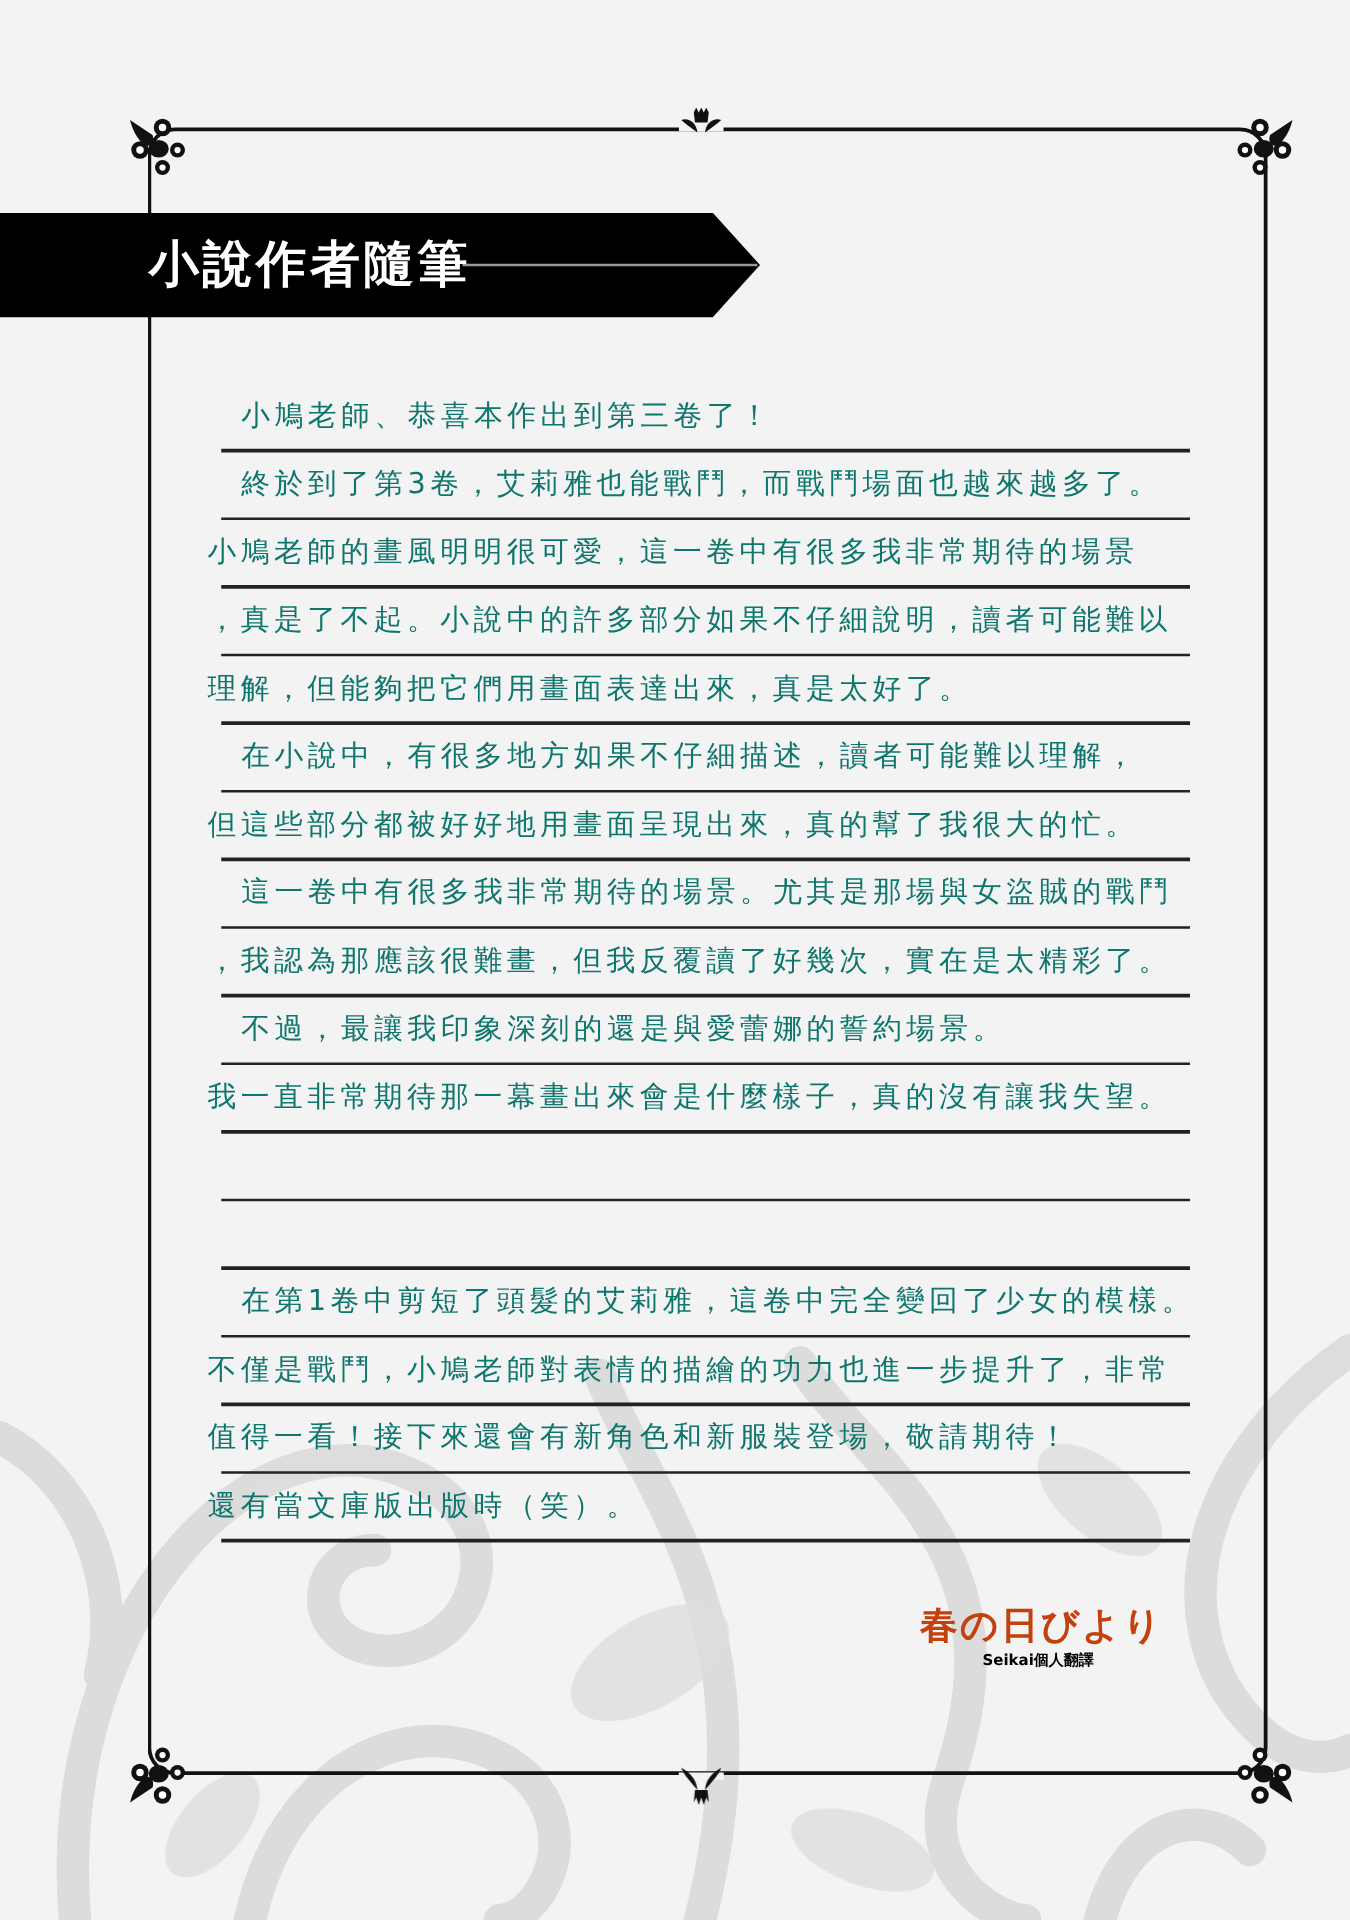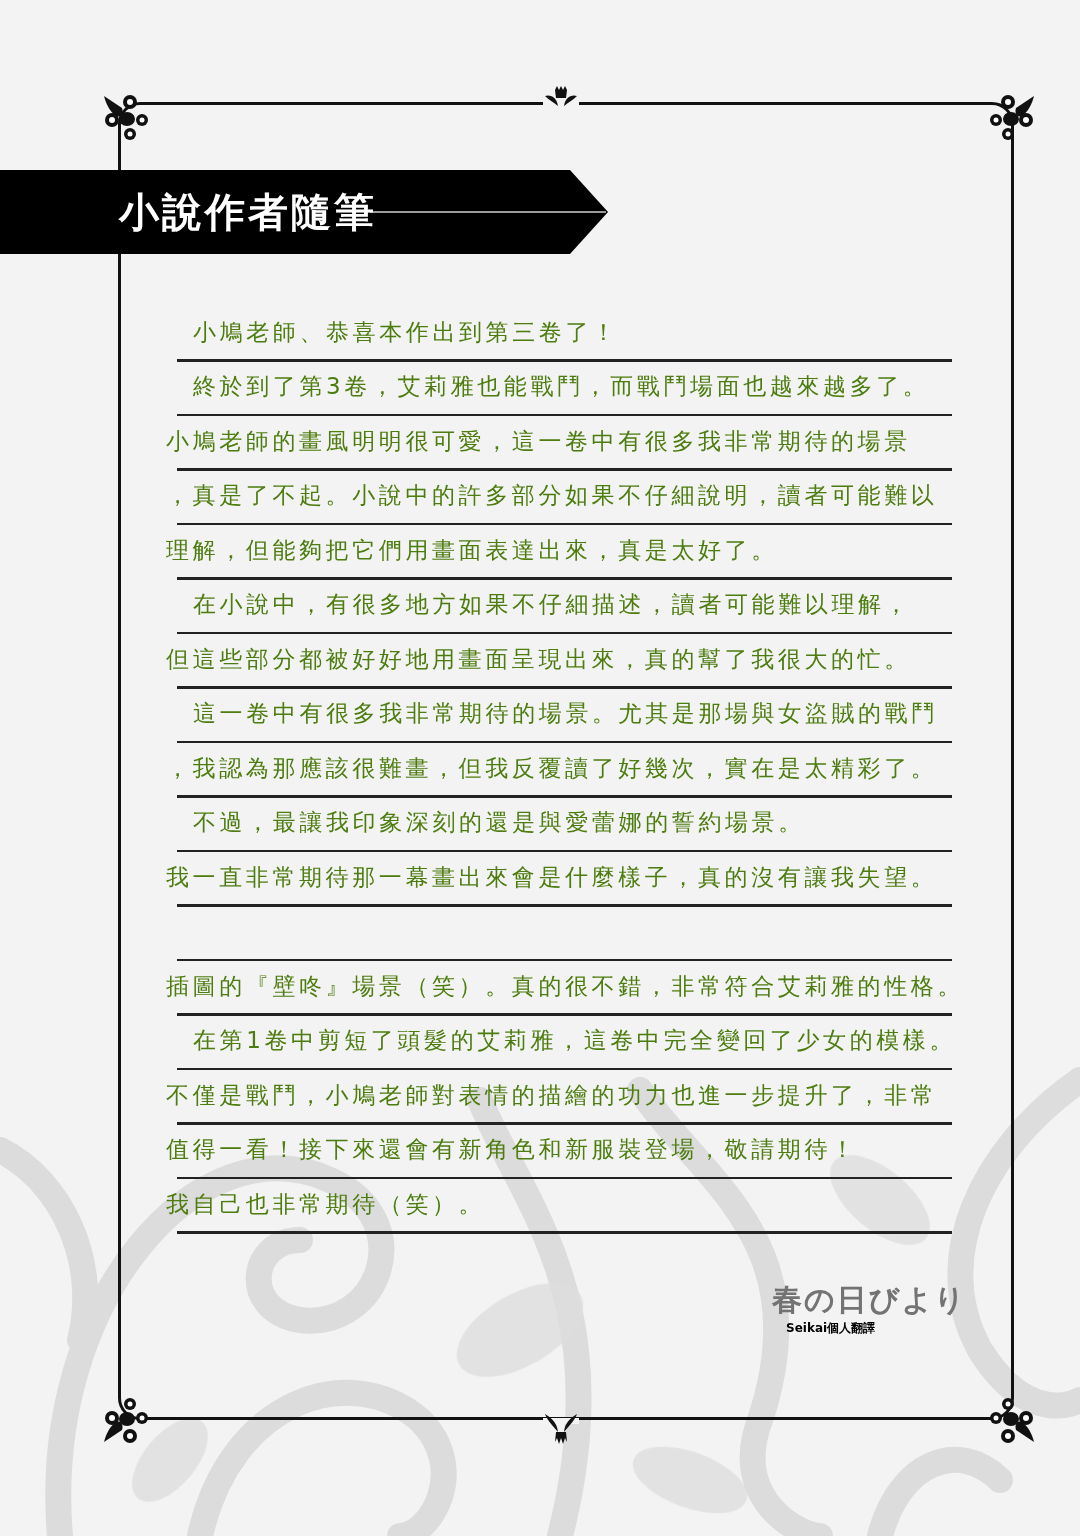--- a/index.html
+++ b/index.html
@@ -27,31 +27,31 @@
     line-height: 52px;
     font-family: "DejaVu Sans", sans-serif;
     margin-left: 22px;
   }
   .body-lines { position: absolute; left: 0; top: 0; }
   .line-row {
     position: absolute; left: 166px; width: 800px; height: 54.5px;
   }
   .line-text {
     position: absolute; bottom: 14px; left: 0;
-    font-size: 23px; color: #4d7c0f; letter-spacing: 3.6px; white-space: nowrap;
+    font-size: 23px; color: #0f766e; letter-spacing: 3.6px; white-space: nowrap;
     font-family: "DejaVu Sans", sans-serif;
   }
   .line-text.indent { left: 27px; }
   .rule {
     position: absolute; left: 11px; width: 775px; bottom: 0; height: 2.5px;
     background: #222;
   }
   .signature {
     position: absolute; left: 736px; top: 1280px;
-    font-size: 30px; font-weight: bold; color: #737373; letter-spacing: 2px; margin-left: 36px;
+    font-size: 30px; font-weight: bold; color: #c2410c; letter-spacing: 2px;
   }
   .translator {
     position: absolute; left: 786px; top: 1320px;
     font-size: 12px; font-weight: bold; color: #000000;
   }
 </style>
 </head>
 <body>
 
 <svg class="bg-swirl" width="1080" height="1536" viewBox="0 0 1080 1536">
@@ -202,35 +202,34 @@
       <div class="rule"></div>
     </div>
   <div class="line-row" style="top:852px">
       <span class="line-text">我一直非常期待那一幕畫出來會是什麼樣子，真的沒有讓我失望。</span>
       <div class="rule"></div>
     </div>
   <div class="line-row" style="top:906.5px">
       <div class="rule"></div>
     </div>
   <div class="line-row" style="top:961px">
-      <span class="line-text">插圖的『壁咚』場景（笑）。真的很不錯，非常符合艾莉雅的性格。</span>
       <div class="rule"></div>
     </div>
   <div class="line-row" style="top:1015.5px">
       <span class="line-text indent">在第1卷中剪短了頭髮的艾莉雅，這卷中完全變回了少女的模樣。</span>
       <div class="rule"></div>
     </div>
   <div class="line-row" style="top:1070px">
       <span class="line-text">不僅是戰鬥，小鳩老師對表情的描繪的功力也進一步提升了，非常</span>
       <div class="rule"></div>
     </div>
   <div class="line-row" style="top:1124.5px">
       <span class="line-text">值得一看！接下來還會有新角色和新服裝登場，敬請期待！</span>
       <div class="rule"></div>
     </div>
   <div class="line-row" style="top:1179px">
-      <span class="line-text">我自己也非常期待（笑）。</span>
+      <span class="line-text">還有當文庫版出版時（笑）。</span>
       <div class="rule"></div>
     </div>
 </div>
 
 <div class="signature">春の日びより</div>
 <div class="translator">Seikai個人翻譯</div>
 
 </body></html>

